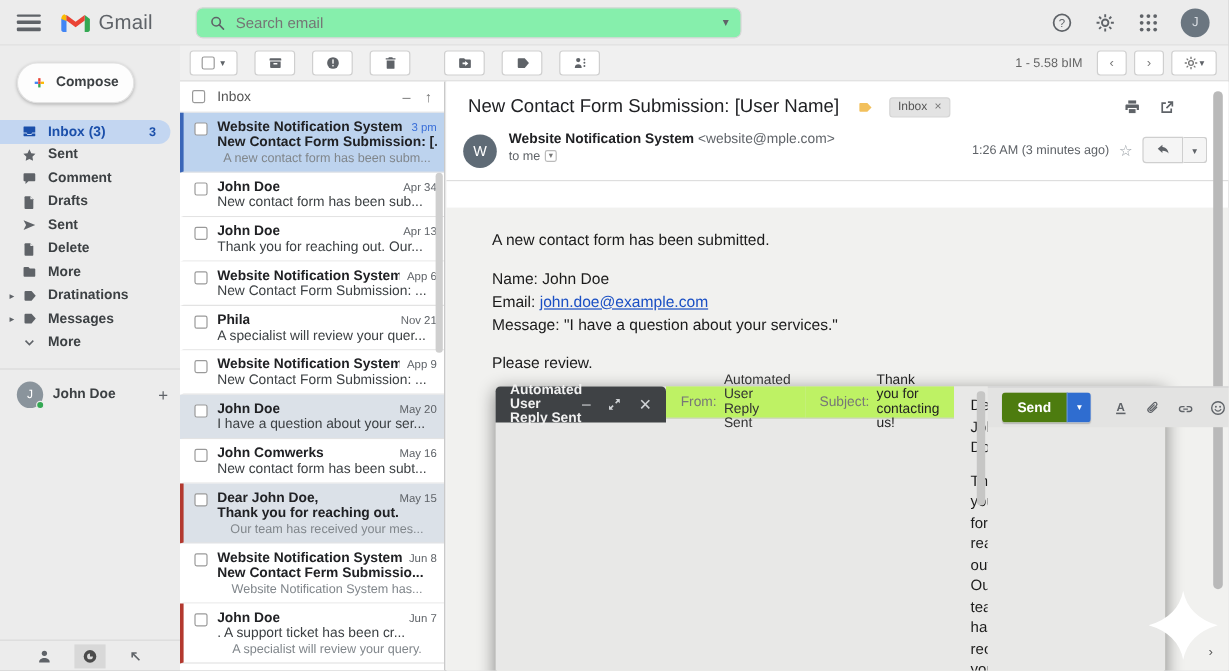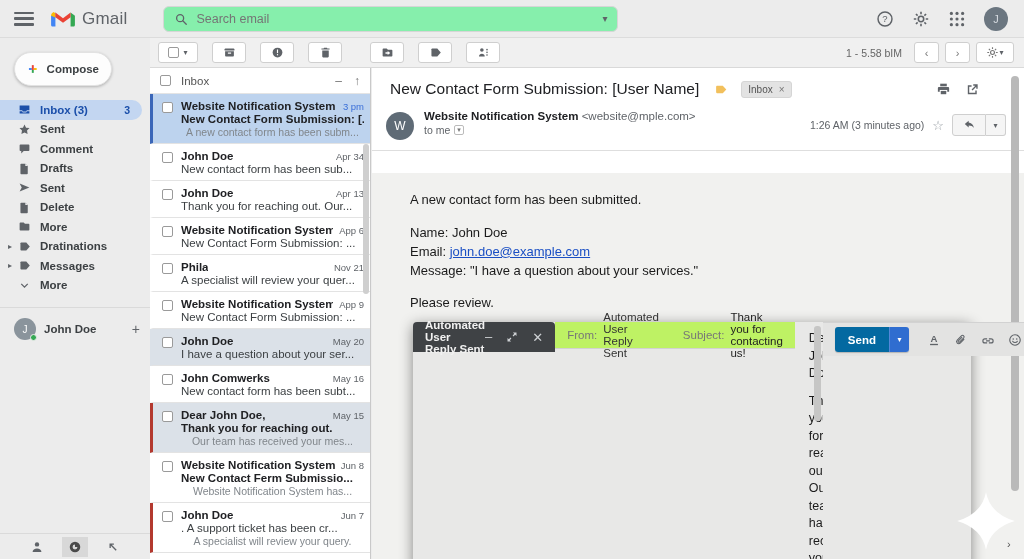--- a/index.html
+++ b/index.html
@@ -149,21 +149,21 @@
   .dlg-row .val { color:#333; }
   .dlg-row .val.b { color:#222; }
   .dlg-body { flex:1; padding:8px 14px; font-size:12.5px; color:#1b1b1b; line-height:1.4; position:relative;
               background:#e8e8e7; overflow:hidden; }
   .dlg-body p { margin-bottom:10px; }
   .dlg-body ol { margin:2px 0 0 30px; }
   .dlg-scroll { position:absolute; right:2px; top:4px; width:7px; height:95px; background:#c6c6c5; border-radius:3px; }
   .dlg-footer { height:34px; background:#e3e3e2; border-top:1px solid #d2d2d2; display:flex; align-items:center;
                 padding:0 12px; }
   .send-group { display:flex; height:25px; border-radius:3px; overflow:hidden; box-shadow:0 1px 1px rgba(0,0,0,.2); }
-  .send-main { background:#0369a1; color:#fff; font-size:11.5px; font-weight:bold; display:flex; align-items:center;
+  .send-main { background:#4d7c0f; color:#fff; font-size:11.5px; font-weight:bold; display:flex; align-items:center;
                padding:0 13px; cursor:pointer; }
   .send-caret { background:#2f6dd0; border-left:1px solid #5487d9; color:#fff; width:20px; display:flex;
                 align-items:center; justify-content:center; font-size:8px; cursor:pointer; }
   .fmt-icons { display:flex; align-items:center; gap:13px; margin-left:18px; }
   .fmt-icons .ic { width:14px; height:14px; color:#5f6368; cursor:pointer; }
   .dlg-footer-right { margin-left:auto; display:flex; align-items:center; gap:10px; }
   .dlg-footer-right .ic { width:14px; height:14px; color:#4a4a4a; cursor:pointer; }
   .dlg-footer-right .sep { width:1px; height:16px; background:#c8c8c8; }
   .dlg-footer-right .caret { font-size:8px; color:#5f6368; cursor:pointer; }
 

